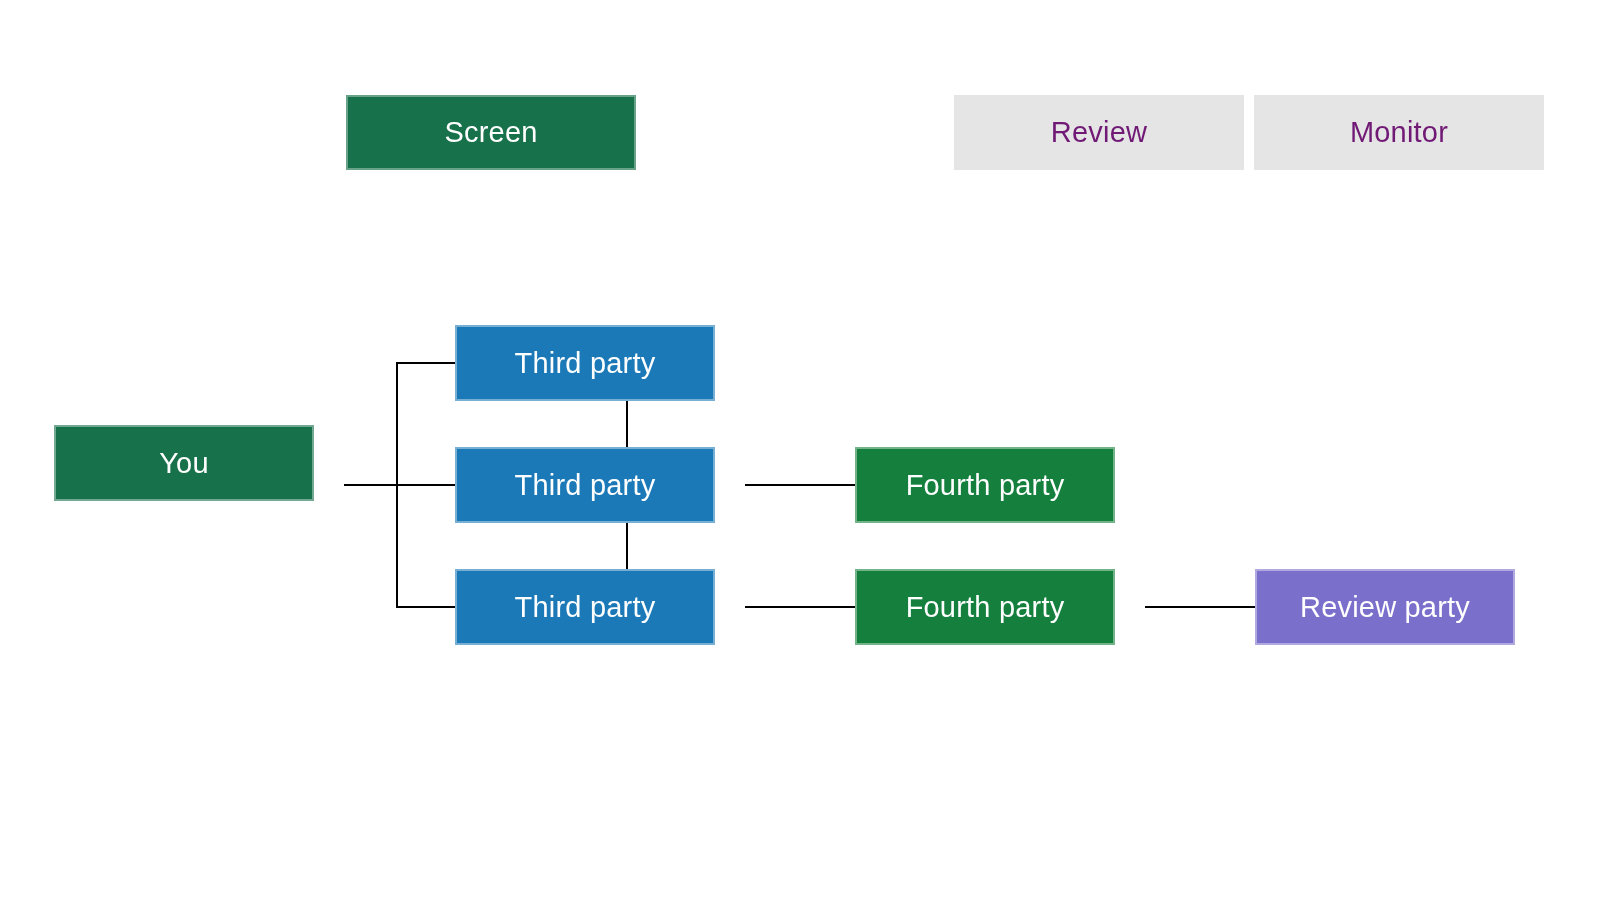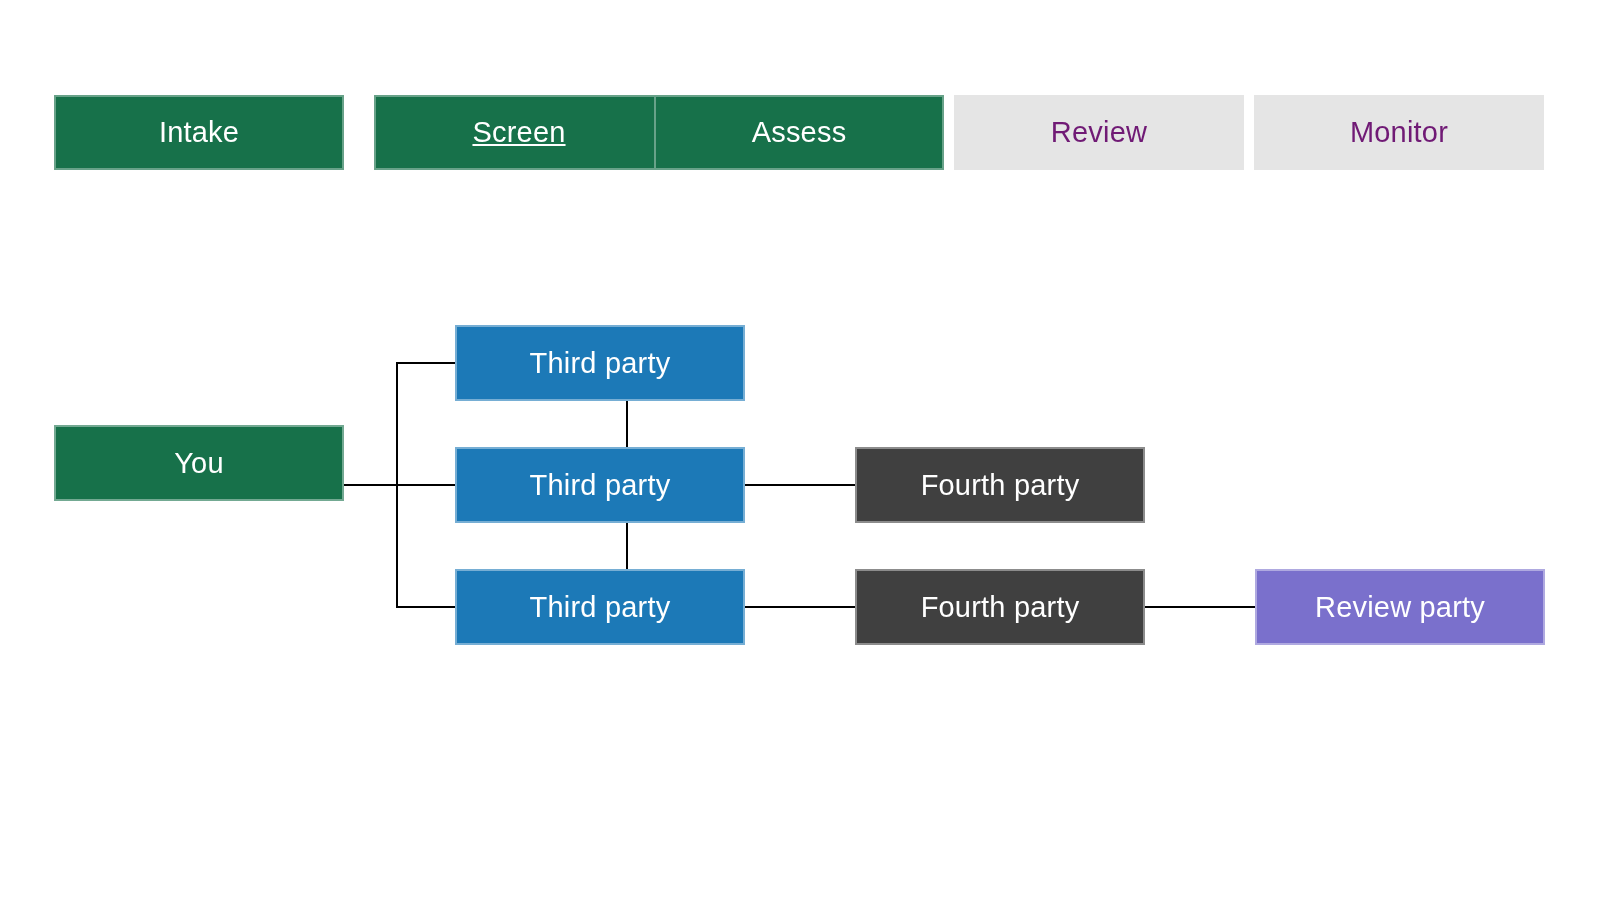--- a/index.html
+++ b/index.html
@@ -19,29 +19,29 @@
     font-size: 29px;
     letter-spacing: 0.2px;
     box-sizing: border-box;
     white-space: nowrap;
   }
   
   .stage { top: 95px; width: 290px; height: 75px; }
   .stage.active   { background: #17714A; color: #ffffff; border: 2px solid rgba(255,255,255,0.35); }
   .stage.upcoming { background: #E5E5E5; color: #701a75; }
   .stage.s0 { left: 54px; }
-  .stage.s1 { left: 374px; text-decoration: underline; }
+  .stage.s1 { left: 346px; }
   .stage.s2 { left: 654px; }
   .stage.s3 { left: 954px; }
   .stage.s4 { left: 1254px; }
   
-  .node { width: 290px; height: 76px; color: #ffffff; border: 2px solid rgba(255,255,255,0.4); }
+  .node { width: 260px; height: 76px; color: #ffffff; border: 2px solid rgba(255,255,255,0.4); }
   .node.green  { background: #17714A; }
   .node.blue   { background: #1C79B7; }
-  .node.orange { background: #404040; }
+  .node.orange { background: #15803d; }
   .node.purple { background: #7A70CC; }
   .n-you { left: 54px;  top: 425px; }
   .n-tp1 { left: 455px; top: 325px; }
   .n-tp2 { left: 455px; top: 447px; }
   .n-tp3 { left: 455px; top: 569px; }
   .n-fp1 { left: 855px; top: 447px; }
   .n-fp2 { left: 855px; top: 569px; }
   .n-5p  { left: 1255px; top: 569px; }
   
   .line { position: absolute; background: #000000; }
@@ -53,23 +53,21 @@
   .l-v23      { left: 626px; top: 523px; width: 2px;  height: 46px; }
   .l-tp2-fp1  { left: 745px; top: 484px; width: 110px; height: 2px; }
   .l-tp3-fp2  { left: 745px; top: 606px; width: 110px; height: 2px; }
   .l-fp2-5p   { left: 1145px; top: 606px; width: 110px; height: 2px; }
 </style>
 </head>
 <body>
 
 <div class="canvas">
 
-  <div class="box stage active s0">Intake</div>
   <div class="box stage active s1">Screen</div>
-  <div class="box stage active s2">Assess</div>
   <div class="box stage upcoming s3">Review</div>
   <div class="box stage upcoming s4">Monitor</div>
 
   <div class="line l-trunk"></div>
   <div class="line l-b-row1"></div>
   <div class="line l-you-row2"></div>
   <div class="line l-b-row3"></div>
   <div class="line l-v12"></div>
   <div class="line l-v23"></div>
   <div class="line l-tp2-fp1"></div>

